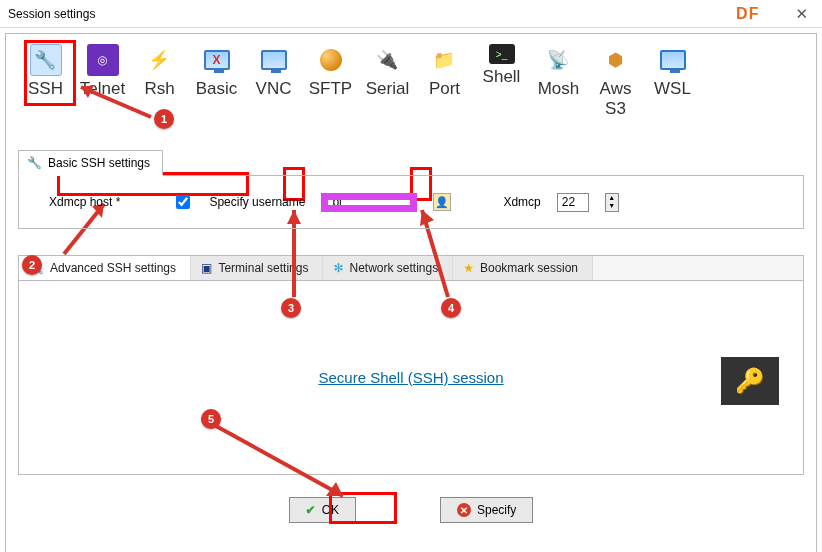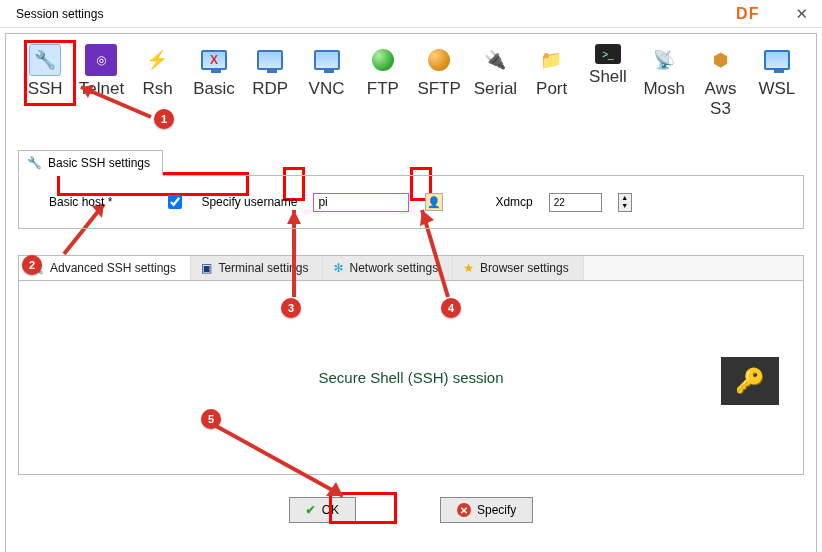--- a/index.html
+++ b/index.html
@@ -14,21 +14,21 @@
     overflow: hidden;
     color: #000;
   }
   .titlebar {
     height: 28px;
     border-bottom: 1px solid #ddd;
     display: flex;
     align-items: center;
     padding: 0 8px;
   }
-  .titlebar .title { flex: 0 0 auto; margin-left: 8px; }
+  .titlebar .title { flex: 0 0 auto; }
   .titlebar .spacer { flex: 1; }
   .titlebar .watermark {
     color: #e86a1a;
     font-weight: 700;
     font-size: 16px;
     letter-spacing: 1px;
     margin-right: 30px;
   }
   .titlebar .close {
     font-size: 15px;
@@ -114,36 +114,36 @@
     border: 1px solid #888;
     padding: 2px 4px;
     width: 100px;
     height: 19px;
     font-size: 12px;
   }
   .chk {
     width: 14px; height: 14px;
   }
   .user-input {
-    border: 1px solid #d946ef;
+    border: 7px solid #d946ef;
     width: 96px; height: 19px;
     padding: 2px 4px; font-size: 12px;
   }
   .user-ico {
     width: 18px; height: 18px;
     background:#fde9a7;
     border:1px solid #aaa;
     display:inline-flex;align-items:center;justify-content:center;
     font-size:11px;
   }
   .port-input {
     border: 1px solid #888;
-    width: 53px; height: 19px;
+    width: 32px; height: 19px;
     padding: 2px 4px;
-    font-size: 10px;
+    font-size: 12px;
   }
   .spin {
     display:inline-flex; flex-direction: column;
     border:1px solid #888; height:19px; width:14px;
   }
   .spin div{flex:1;font-size:7px;text-align:center;line-height:8px;background:#eee;}
 
   
   .subtabs {
     margin: 26px 12px 0 12px;
@@ -171,21 +171,21 @@
   .content-panel {
     margin: 0 12px;
     border: 1px solid #bbb;
     height: 195px;
     position: relative;
     background: #fff;
     display: flex;
     align-items: center;
     justify-content: center;
   }
-  .sess-title { font-size: 15px; color:#14532d; }
+  .sess-title { font-size: 15px; color:#0369a1;text-decoration:underline; }
 
   .key-badge {
     position: absolute;
     right: 24px; top: 76px;
     width: 58px; height: 48px;
     background:#333;
     display:flex;align-items:center;justify-content:center;
     color:#f0c000; font-size:24px;
   }
 
@@ -254,33 +254,21 @@
     <div class="type-btn">
       <div class="ic">
           <div class="tiny-monitor" style="display:flex;align-items:center;justify-content:center;color:#d03030;font-weight:bold;">X</div>
         </div>
       <div class="lbl">Basic</div>
     </div>
     <div class="type-btn">
       <div class="ic">
           <div class="tiny-monitor"></div>
         </div>
-      <div class="lbl">RDP</div>
-    </div>
-    <div class="type-btn">
-      <div class="ic">
-          <div class="tiny-monitor"></div>
-        </div>
       <div class="lbl">VNC</div>
-    </div>
-    <div class="type-btn">
-      <div class="ic">
-          <div class="globe"></div>
-        </div>
-      <div class="lbl">FTP</div>
     </div>
     <div class="type-btn">
       <div class="ic">
           <div class="globe" style="background:radial-gradient(circle at 30% 30%,#ffd07a,#d88a12 70%);"></div>
         </div>
       <div class="lbl">SFTP</div>
     </div>
     <div class="type-btn">
       <div class="ic" style="color:#555;font-size:18px;">🔌</div>
       <div class="lbl">Serial</div>
@@ -310,21 +298,21 @@
   </div>
 
   <div class="ssh-sel-box"></div>
 
   <div class="basic-tab-wrap">
     <div class="basic-tab">
       <span class="wrench">🔧</span>
       <span>Basic SSH settings</span>
     </div>
     <div class="basic-panel">
-      <span class="rh-label">Basic host *</span>
+      <span class="rh-label">Xdmcp host *</span>
       <span style="width:20px;"></span>
       <input type="checkbox" class="chk" checked="" style="">
       <span>Specify username</span>
       <input class="user-input" value="pi" style="">
       <span class="user-ico">👤</span>
       <span style="width:20px;"></span>
       <span>Xdmcp</span>
       <input class="port-input" value="22" style="">
       <span class="spin">
           <div>▲</div>
@@ -341,21 +329,21 @@
     <div class="subtab">
       <span class="ico term">▣</span>
       <span>Terminal settings</span>
     </div>
     <div class="subtab">
       <span class="ico net">✻</span>
       <span>Network settings</span>
     </div>
     <div class="subtab">
       <span class="ico star">★</span>
-      <span>Browser settings</span>
+      <span>Bookmark session</span>
     </div>
   </div>
 
   <div class="content-panel">
     <span class="sess-title">Secure Shell (SSH) session</span>
     <div class="key-badge">🔑</div>
   </div>
 
   <div class="btn-row">
     <span style="position:relative;">

